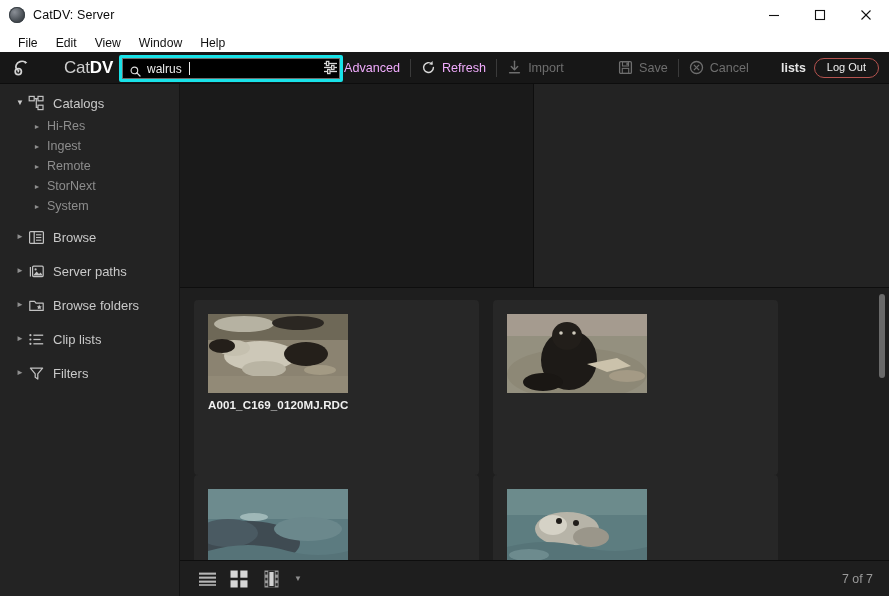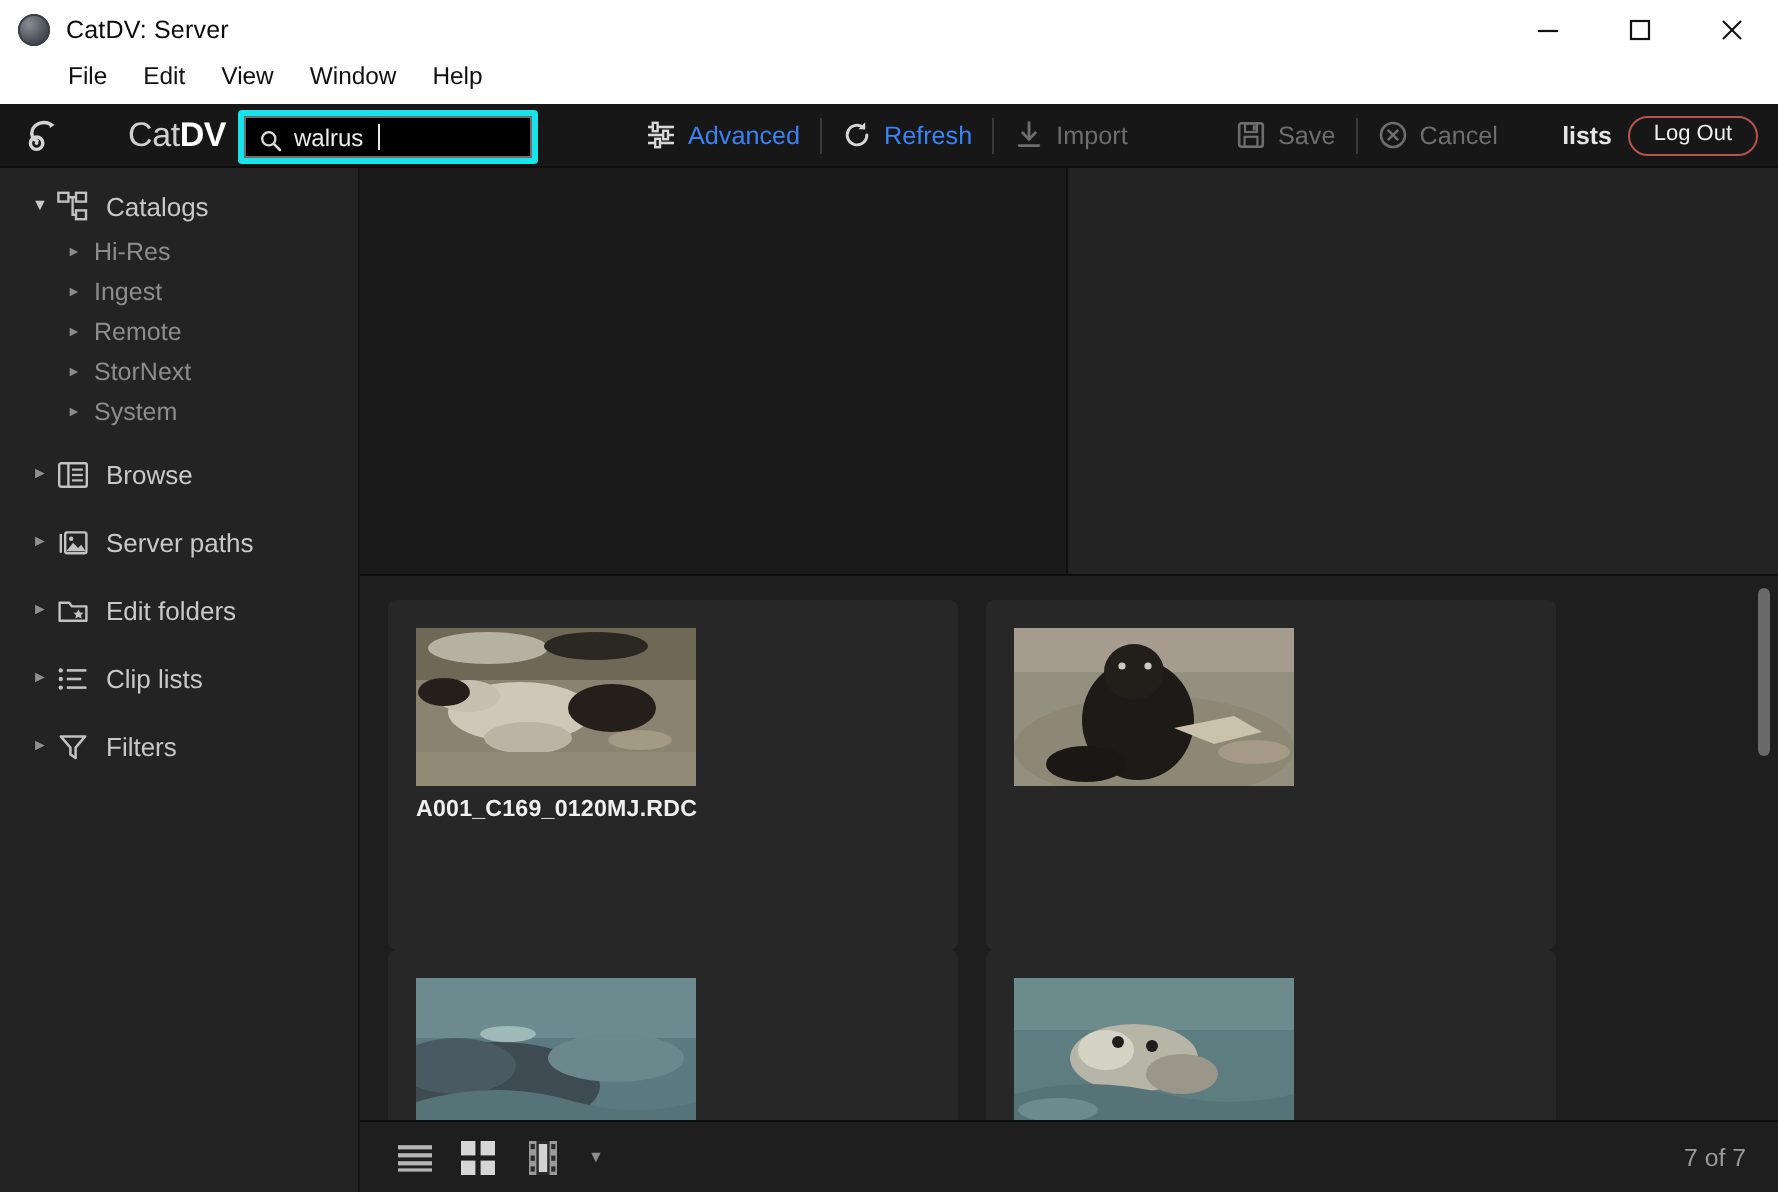--- a/index.html
+++ b/index.html
@@ -26,59 +26,59 @@
   }
   .titlebar .title { font-size: 12.5px; color:#0a0a0a; letter-spacing:.1px; }
   .winbtns { position:absolute; right:0; top:0; height:30px; display:flex; }
   .winbtn {
     width: 46px; height:30px; display:flex; align-items:center; justify-content:center;
     color:#111; font-size:13px; line-height:1;
   }
   .winbtn svg { display:block; }
 
   .menubar {
-    height: 22px; flex:0 0 22px; background:#ffffff; display:flex; align-items:flex-start;
-    padding-left: 25px; gap: 0px;
+    height: 22px; flex:0 0 22px; background:#ffffff; display:flex; align-items:flex-end;
+    padding-left: 9px; gap: 0px;
   }
   .menuitem {
     font-size: 12.2px; color:#101010; padding: 2px 9px 3px 9px; line-height:1;
   }
 
   
   .apptoolbar {
     flex: 0 0 32px; height: 32px; background:#171717; display:flex; align-items:center;
     position:relative; border-bottom: 1px solid #0d0d0d;
   }
   .logo {
     display:flex; align-items:center; gap:2px; margin-left: 12px; width: 106px;
   }
   .logo .mark { width: 22px; height: 22px; flex:0 0 22px; position:relative; }
   .logo .wordmark { font-size: 17px; color:#cfcfcf; letter-spacing:-.2px; font-weight:400;margin-left:28px; }
   .logo .wordmark b { color:#ffffff; font-weight:700; }
 
   .searchwrap {
-    position:absolute; left: 119px; top: 3px; width: 150px; height: 27px;
+    position:absolute; left: 119px; top: 3px; width: 224px; height: 27px;
     border: 3px solid #19e2e8; border-radius: 2px; background:#19e2e8;
     display:flex; align-items:center;
   }
   .searchbox {
     flex:1; height: 100%; background:#000000; border:1px solid #6d6d6d;
     display:flex; align-items:center; gap:6px; padding: 0 7px;
   }
   .searchbox .mag { flex:0 0 11px; width:11px; height:11px; position:relative; }
   .searchtext { font-size: 12px; color:#ededed; position:relative; }
   .caret {
     display:inline-block; width:1px; height:13px; background:#e9e9e9;
     vertical-align:-2px; margin-left:1px;
   }
 
   .tbgroup { display:flex; align-items:center; position:absolute; }
   .tbitem {
     display:flex; align-items:center; gap:6px; padding: 0 10px; height:32px;
-    font-size: 12.6px; color:#3b82f6; white-space:nowrap;
+    font-size: 12.6px; color:#f0abfc; white-space:nowrap;
   }
   .tbitem.dim { color:#6e6e6e; }
   .tbsep { width:1px; height:18px; background:#3a3a3a; }
   .tbicon { width:15px; height:15px; flex:0 0 15px; display:block; }
   .user { font-size: 12.4px; color:#e6e6e6; font-weight:700; padding-right:8px; }
   .logout {
     font-size: 11px; color:#efefef; border:1px solid #b5534f; border-radius:11px;
     padding: 3px 12px 4px; line-height:1; background:transparent;
   }
 
@@ -337,21 +337,21 @@
         </div>
 
         <div class="navrow top" style="margin-top:8px;">
           <span class="tw">►</span>
           <span class="nicon">
             <svg width="17" height="17" viewBox="0 0 17 17">
               <path d="M1.8 4.4 H6.6 L8 6.2 H15.2 V13.4 H1.8 Z" fill="none" stroke="#c2c2c2" stroke-width="1.2" stroke-linejoin="round"></path>
               <path d="M11.2 7.6 L12 9.2 L13.7 9.4 L12.5 10.6 L12.8 12.3 L11.2 11.5 L9.7 12.3 L10 10.6 L8.8 9.4 L10.5 9.2 Z" fill="#c2c2c2"></path>
             </svg>
           </span>
-          <span class="nlabel">Edit folders</span>
+          <span class="nlabel">Browse folders</span>
         </div>
 
         <div class="navrow top" style="margin-top:8px;">
           <span class="tw">►</span>
           <span class="nicon">
             <svg width="17" height="17" viewBox="0 0 17 17">
               <circle cx="2.4" cy="4.2" r="1.1" fill="#c2c2c2"></circle>
               <circle cx="2.4" cy="8.5" r="1.1" fill="#c2c2c2"></circle>
               <circle cx="2.4" cy="12.8" r="1.1" fill="#c2c2c2"></circle>
               <line x1="5.4" y1="4.2" x2="15.2" y2="4.2" stroke="#c2c2c2" stroke-width="1.3"></line>

